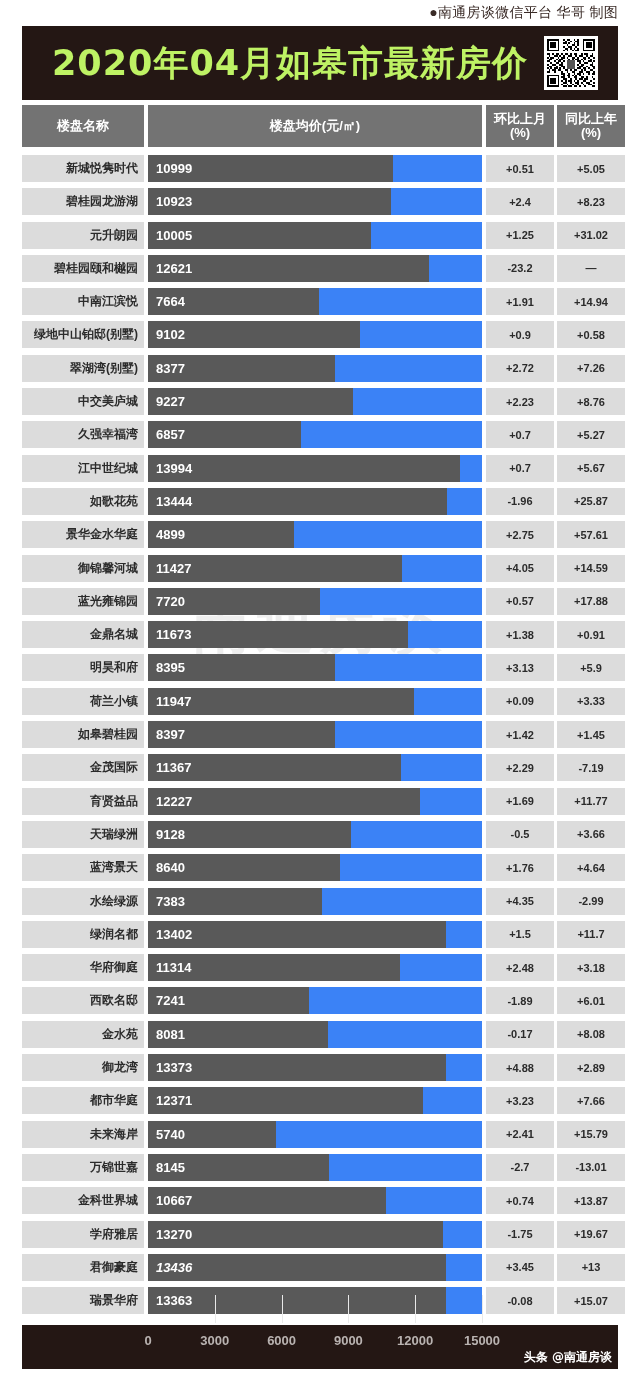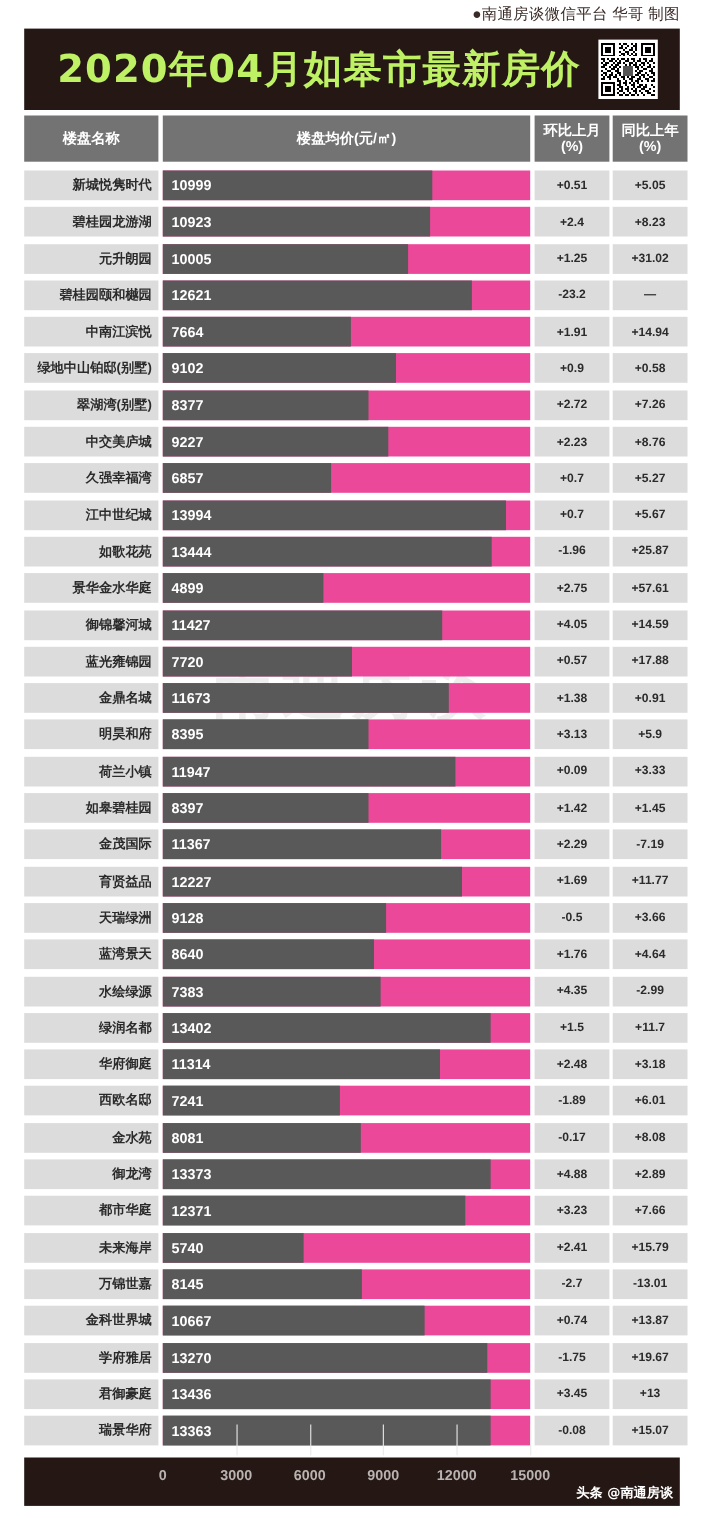--- a/index.html
+++ b/index.html
@@ -72,21 +72,21 @@
   .name-cell{
     position:absolute;left:0;top:3px;width:122px;height:27px;
     background:#dcdcdc;
     display:flex;align-items:center;justify-content:flex-end;
     padding-right:6px;box-sizing:border-box;
     font-size:12px;color:#2b2b2b;font-weight:bold;
     white-space:nowrap;
   }
   .track{
     position:absolute;left:126px;top:3px;width:334px;height:27px;
-    background:#ec4899;
+    background:#3b82f6;
   }
   .bar{
     position:absolute;left:0;top:0;height:27px;background:#595959;
     display:flex;align-items:center;
   }
   .bar-val{
     color:#ffffff;font-size:13px;font-weight:bold;
     padding-left:8px;white-space:nowrap;
   }
   .mom-cell,.yoy-cell{
@@ -554,21 +554,21 @@
           <div class="bar" style="width: 192.38px;">
             <span class="bar-val">8640</span>
           </div>
         </div>
         <div class="mom-cell">+1.76</div>
         <div class="yoy-cell">+4.64</div>
       </div>
       <div class="row">
         <div class="name-cell">水绘绿源</div>
         <div class="track">
-          <div class="bar" style="width: 198px;">
+          <div class="bar" style="width: 174px;">
             <span class="bar-val">7383</span>
           </div>
         </div>
         <div class="mom-cell">+4.35</div>
         <div class="yoy-cell">-2.99</div>
       </div>
       <div class="row">
         <div class="name-cell">绿润名都</div>
         <div class="track">
           <div class="bar" style="width: 298.42px;">
@@ -664,21 +664,21 @@
           <div class="bar" style="width: 295.48px;">
             <span class="bar-val">13270</span>
           </div>
         </div>
         <div class="mom-cell">-1.75</div>
         <div class="yoy-cell">+19.67</div>
       </div>
       <div class="row">
         <div class="name-cell">君御豪庭</div>
         <div class="track">
-          <div class="bar" style="width: 298px;">
+          <div class="bar" style="width: 298px; font-style: italic;">
             <span class="bar-val">13436</span>
           </div>
         </div>
         <div class="mom-cell">+3.45</div>
         <div class="yoy-cell">+13</div>
       </div>
       <div class="row">
         <div class="name-cell">瑞景华府</div>
         <div class="track">
           <div class="bar" style="width: 297.55px;">

